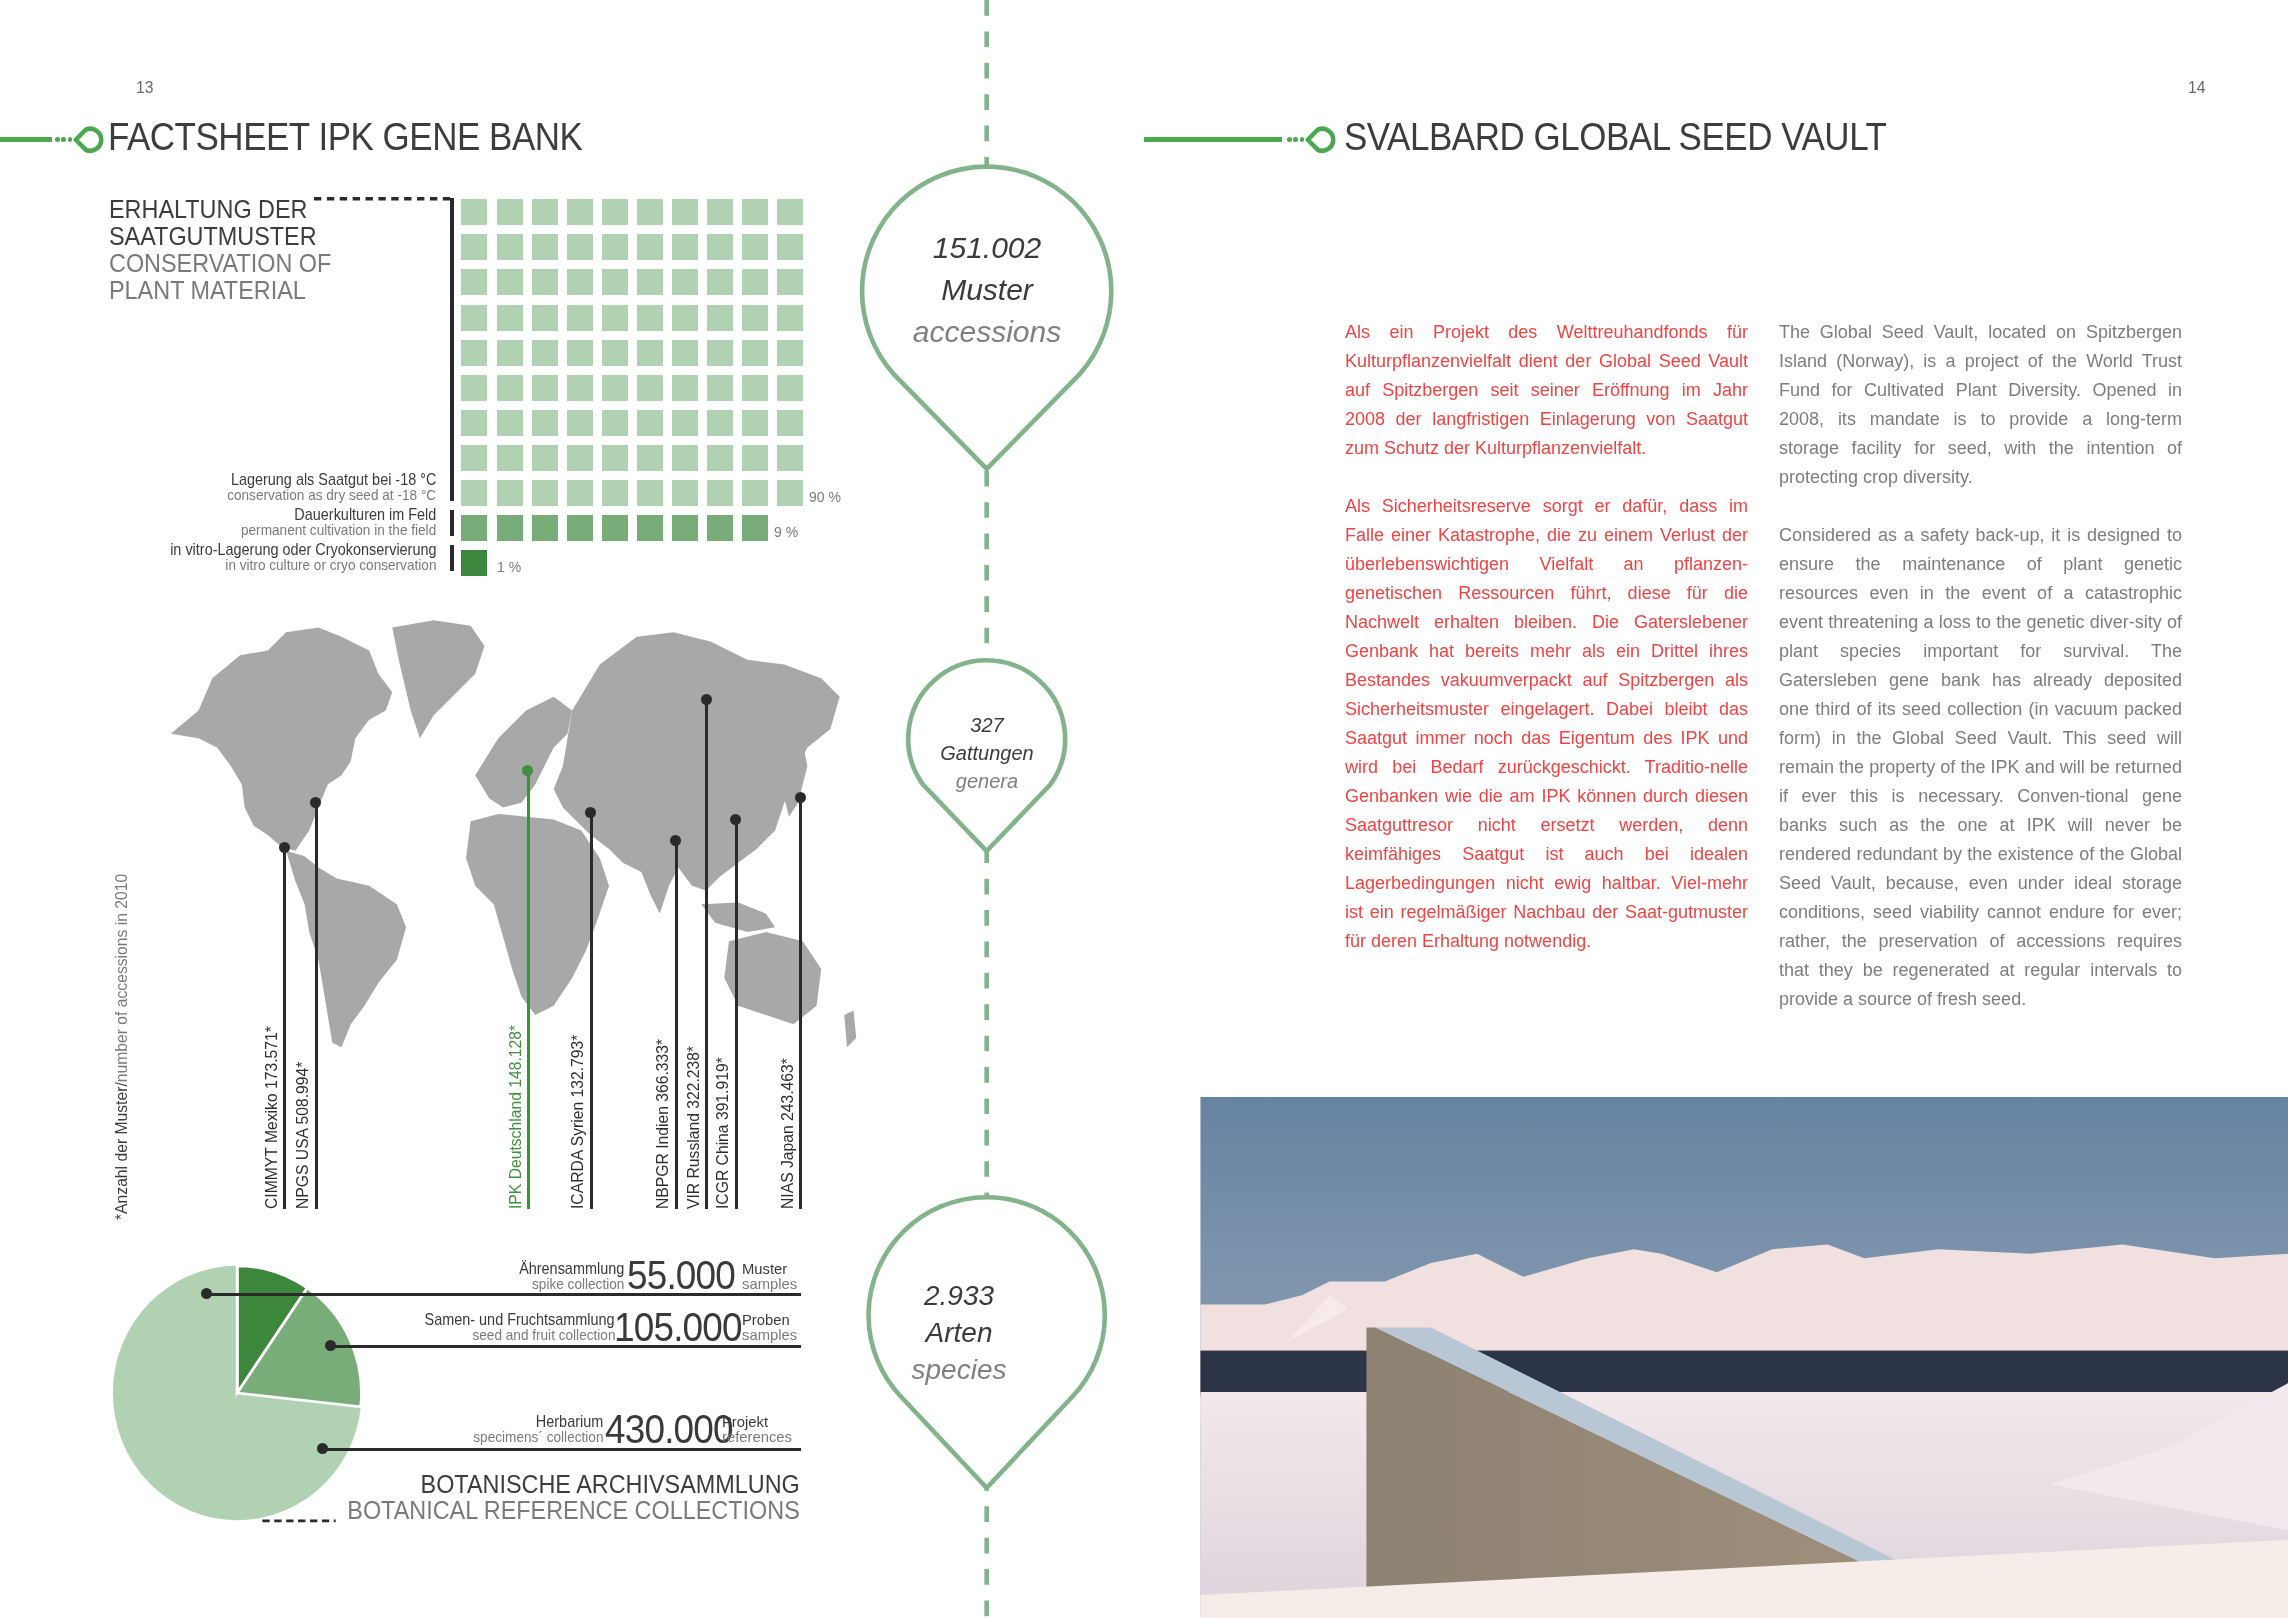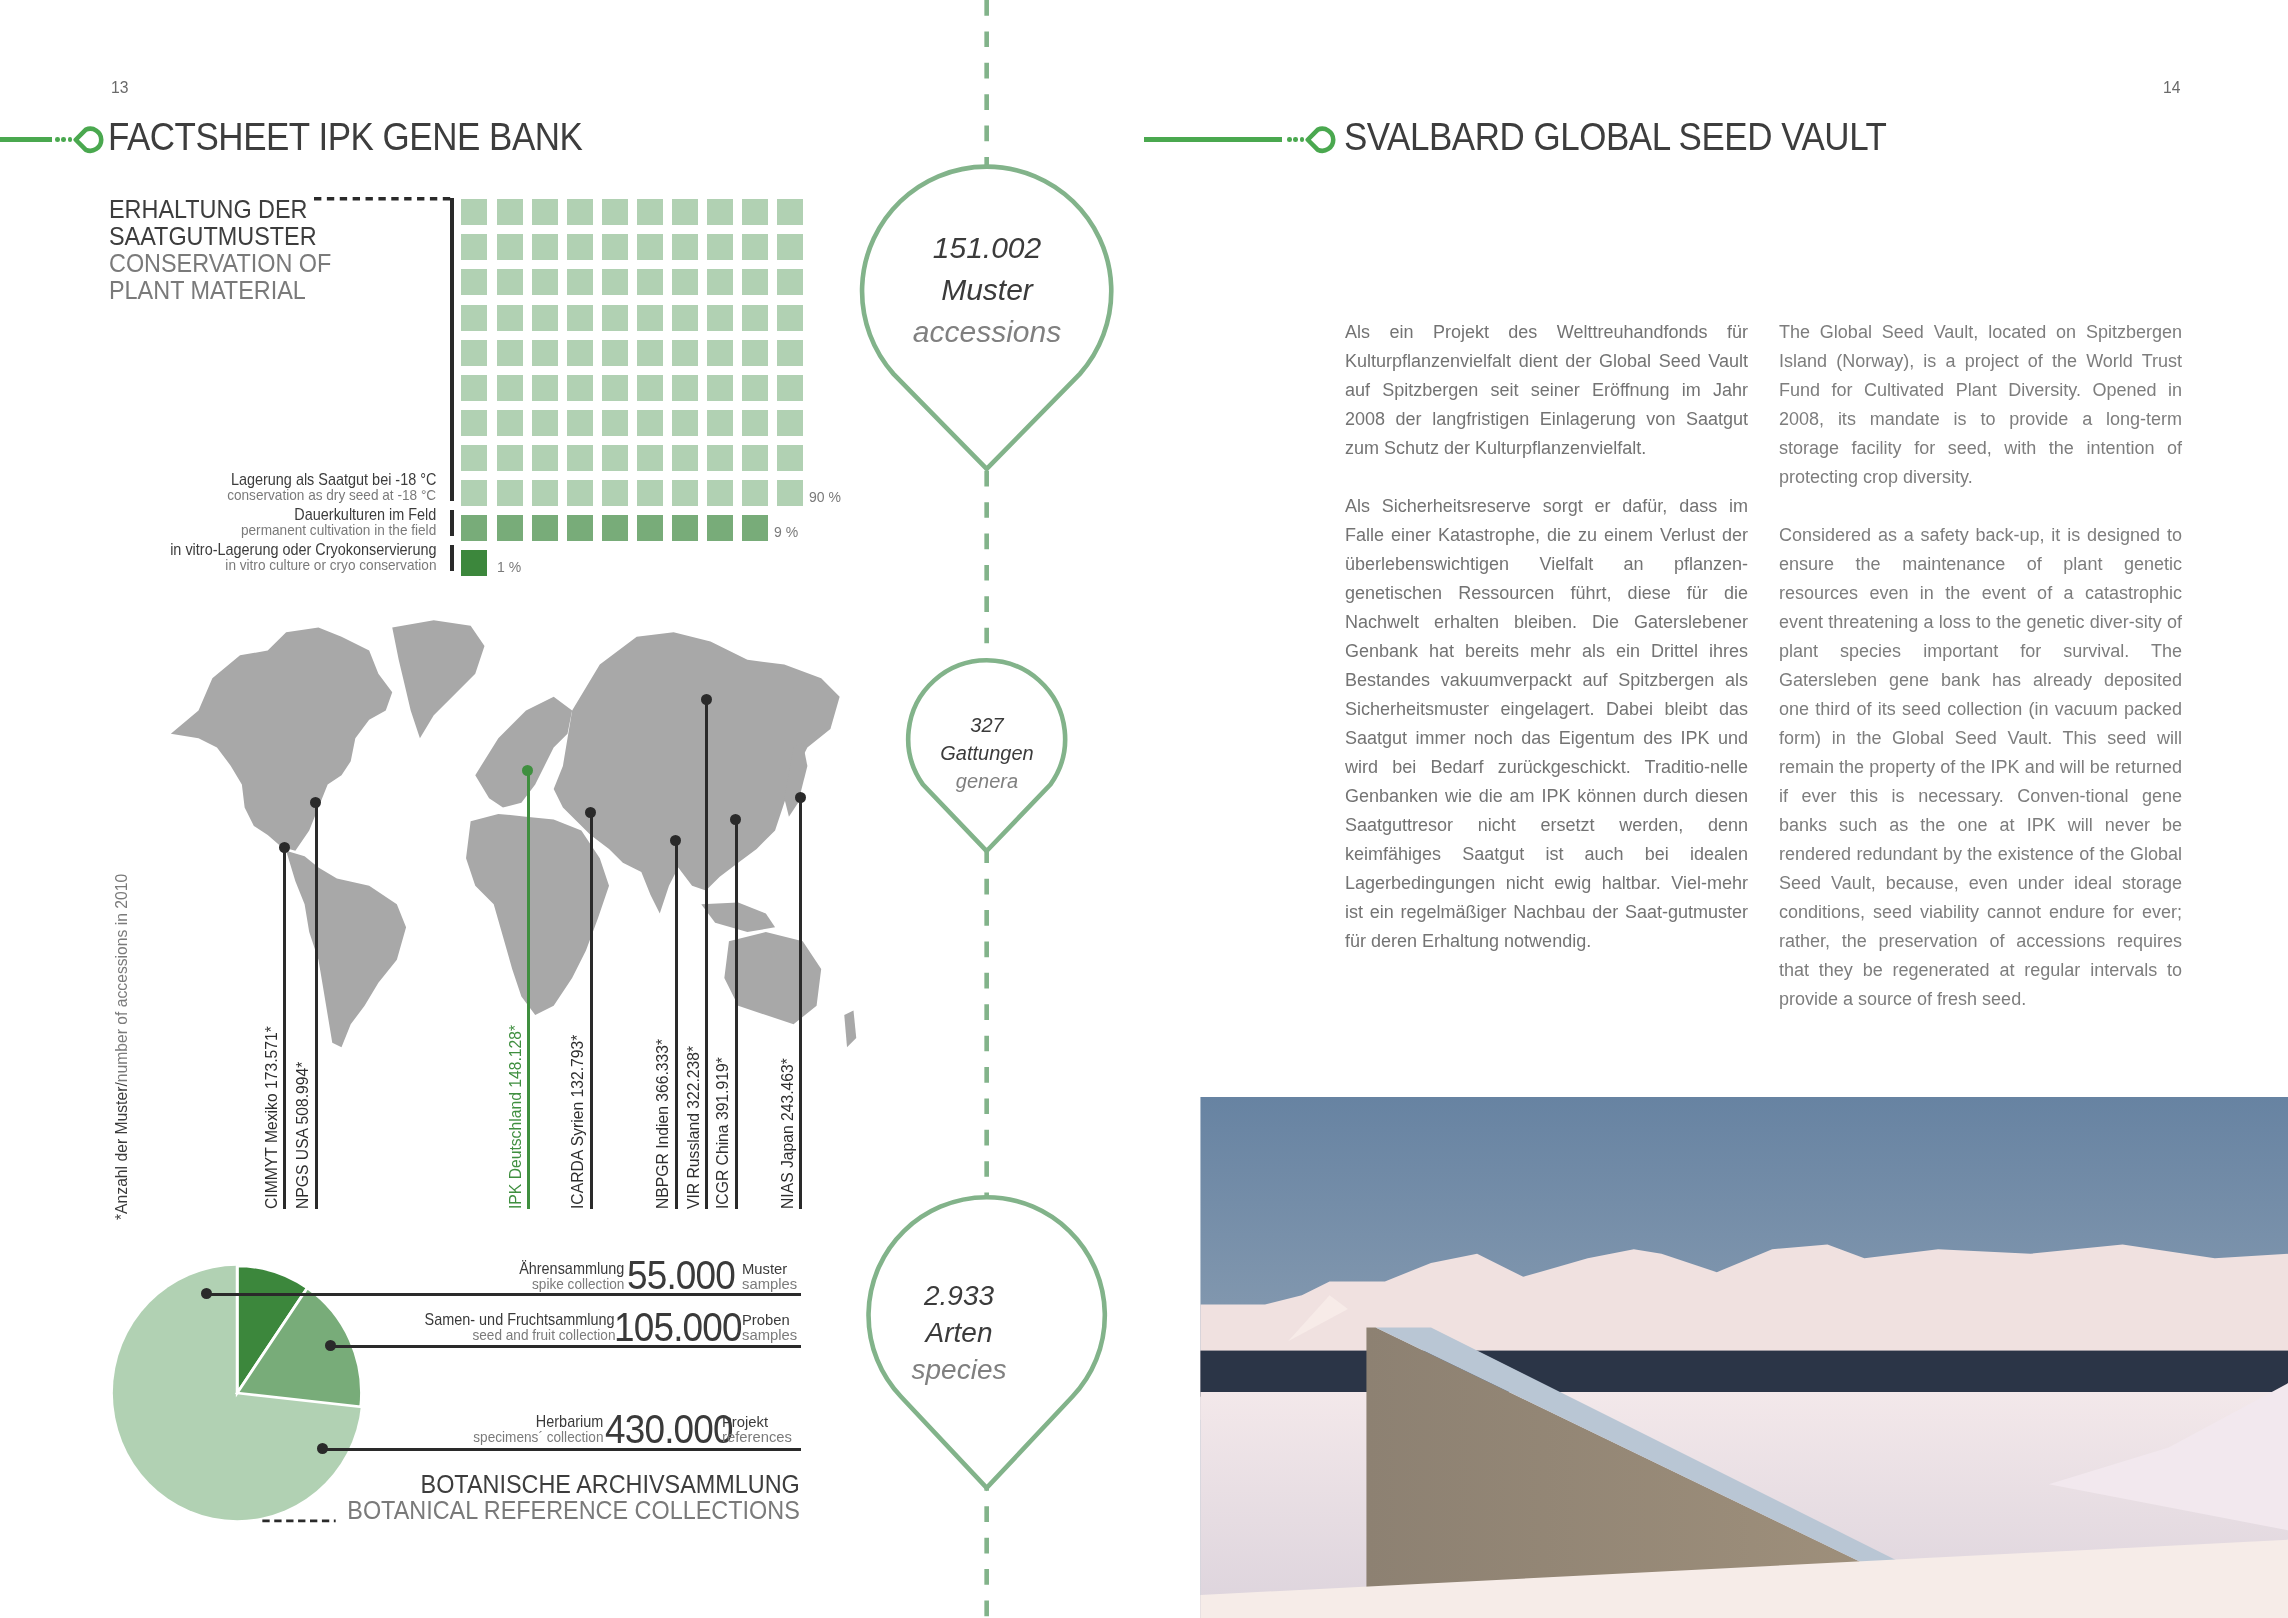--- a/index.html
+++ b/index.html
@@ -1,36 +1,36 @@
 <!DOCTYPE html>
 <html style="font-size:14.8px"><head>
 <meta charset="utf-8">
 <style>
   html, body { margin: 0; padding: 0; background: #ffffff; }
   body { width: 2289px; height: 1619px; position: relative; overflow: hidden;
          font-family: "Liberation Sans", sans-serif; color: #3c3c3c; }
   .abs { position: absolute; }
-  .page-num { font-size: 15.7px; color: #6a6a6a; }
+  .page-num { font-size: 15.7px; color: #6a6a6a; margin-left: 25px; }
   .title { font-size: 38px; color: #3d3d3d; letter-spacing: -0.5px; white-space: nowrap; transform: scaleX(0.92); transform-origin: left center; }
   .ornament-line { height: 4.6px; background: #4aa84f; }
   .ornament-dots { display: flex; gap: 1.8px; }
   .ornament-dots span { width: 4.6px; height: 4.6px; border-radius: 50%; background: #4aa84f; display: block; }
   .section-head { font-size: 26px; line-height: 27px; color: #3d3d3d; transform: scaleX(0.9); transform-origin: left top; white-space: nowrap; }
   .section-head .en { color: #7a7a7a; }
   .legend-de { font-size: 15.7px; color: #3c3c3c; text-align: right; white-space: nowrap; line-height: 14.8px; transform: scaleX(0.92); transform-origin: right top; }
   .legend-en { font-size: 14.8px; color: #7a7a7a; text-align: right; white-space: nowrap; line-height: 14px; transform: scaleX(0.92); transform-origin: right top; }
   .pct { font-size: 14px; color: #7a7a7a; }
   .sq { position: absolute; width: 26px; height: 26px; }
   .vbar { position: absolute; width: 3.7px; background: #2a2a2a; }
   .map-label { position: absolute; font-size: 15.7px; white-space: nowrap; transform-origin: left top; transform: rotate(-90deg); color: #2e2e2e; }
   .pin-line { position: absolute; width: 2.8px; background: #2a2a2a; }
   .pin-dot { position: absolute; width: 11px; height: 11px; border-radius: 50%; background: #2a2a2a; }
   .col-text { font-size: 18px; line-height: 29px; text-align: justify; }
   .col-text p { margin: 0 0 29px 0; }
-  .de-col { color: #737373; }
+  .de-col { color: #ef4444; }
   .en-col { color: #7d7d7d; }
   .balloon-text { position: absolute; text-align: center; width: 222px; font-size: 30px; line-height: 42px; font-style: italic; }
   .balloon-text .num, .balloon-text .de { color: #3b3b3b; }
   .balloon-text .en { color: #808080; }
   .pie-label-de { font-size: 15.7px; color: #3a3a3a; text-align: right; line-height: 14.8px; white-space: nowrap; transform: scaleX(0.92); transform-origin: right top;}
   .pie-label-en { font-size: 14.8px; color: #7a7a7a; text-align: right; line-height: 14.8px; white-space: nowrap; transform: scaleX(0.92); transform-origin: right top;}
   .pie-big { font-size: 41px; color: #3a3a3a; line-height: 37px; letter-spacing: -0.9px; white-space: nowrap; transform: scaleX(0.9); transform-origin: left top;}
   .pie-unit-de { font-size: 14.8px; color: #3a3a3a; line-height: 14px; white-space: nowrap; }
   .pie-unit-en { font-size: 14.8px; color: #7a7a7a; line-height: 14px; white-space: nowrap; }
   .hline { position: absolute; height: 2.8px; background: #2a2a2a; }

